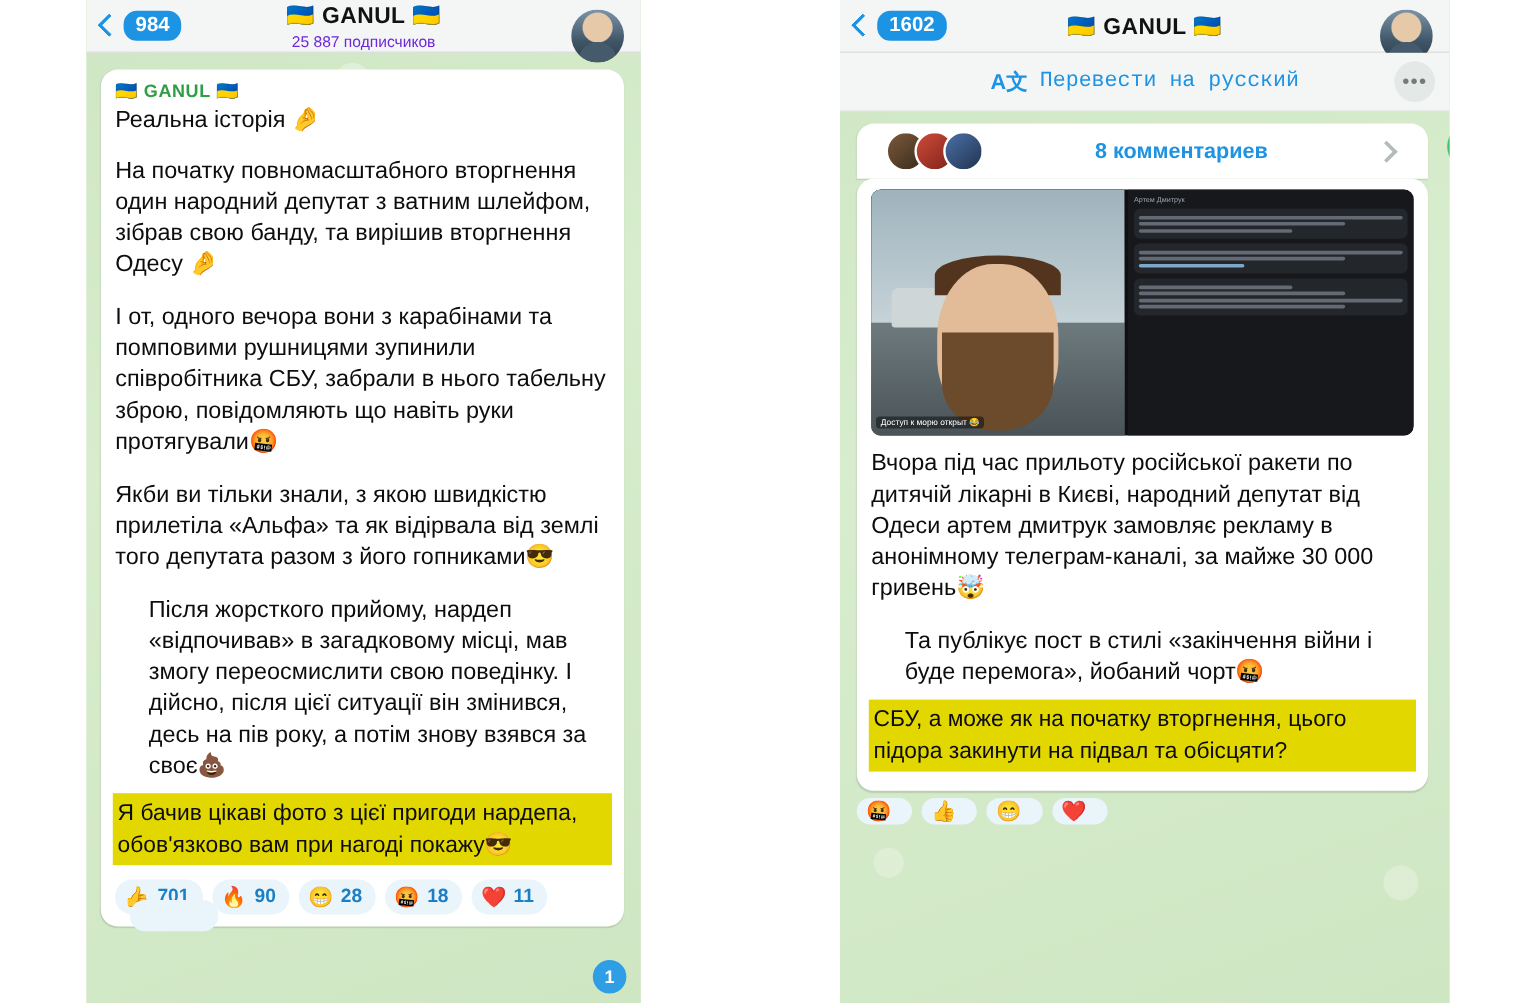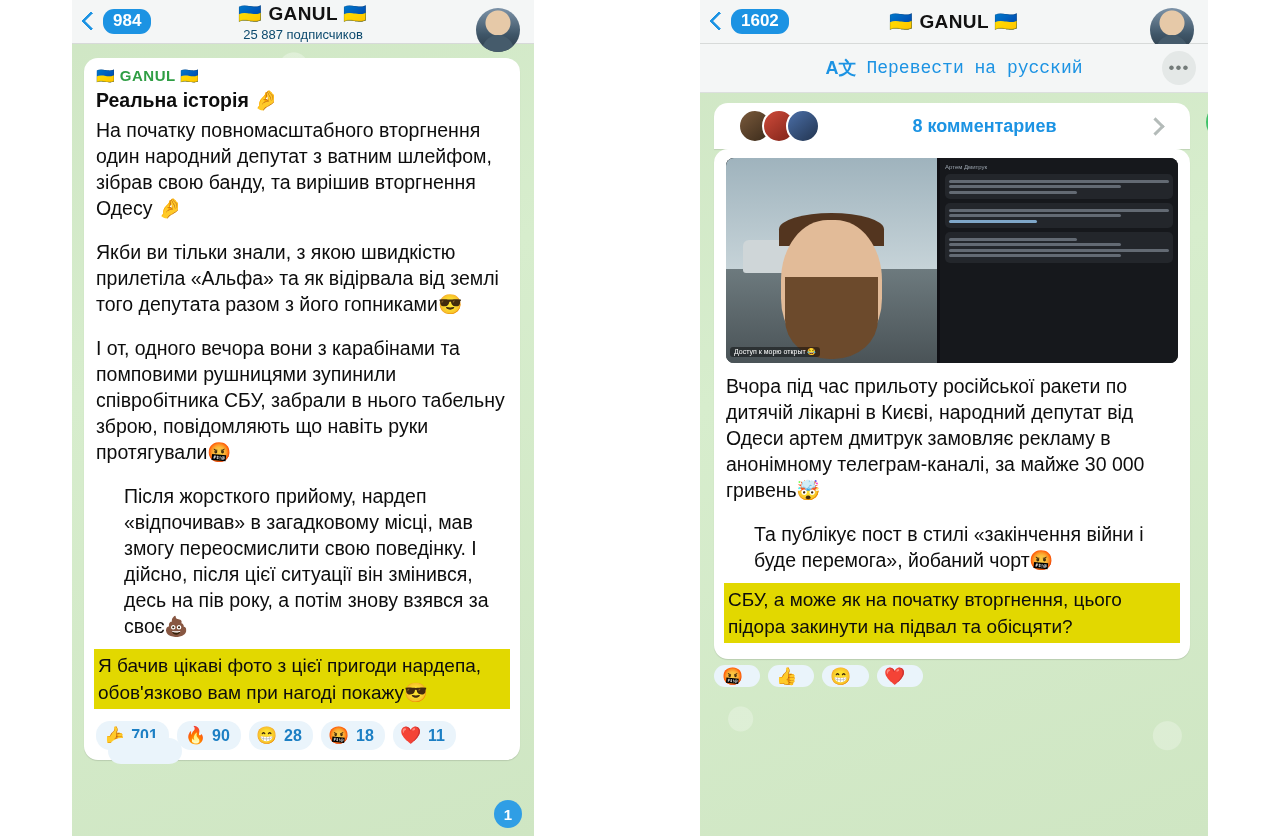--- a/index.html
+++ b/index.html
@@ -83,21 +83,21 @@
     pointer-events: none;
   }
   .chan-title {
     font-size: 19px;
     font-weight: 700;
     color: #121212;
     letter-spacing: .4px;
   }
   .chan-sub {
     font-size: 13px;
-    color: #0c4a6e;
+    color: #6d28d9;
     margin-top: 2px;
   }
   .avatar {
     position: absolute;
     right: 14px;
     top: 8px;
     width: 44px; height: 44px;
     border-radius: 50%;
     background:
       radial-gradient(circle at 50% 34%, #e6c9a8 0 12px, transparent 13px),
@@ -170,21 +170,21 @@
     margin-bottom: 2px;
   }
   .para {
     font-size: 19.5px;
     line-height: 26px;
     color: #0d0d0d;
     margin: 0 0 18px 0;
     word-wrap: break-word;
   }
   .para:last-of-type { margin-bottom: 10px; margin-left: 28px; }
-  .para-first { margin-bottom: 4px; font-weight: bold; }
+  .para-first { margin-bottom: 16px; }
   .hl-block {
     background: #e2d800;
     font-size: 19px;
     line-height: 27px;
     color: #0d0d0d;
     padding: 3px 4px;
     display: block;
     margin: 2px -2px 8px;
   }
 
@@ -397,22 +397,22 @@
         <div class="chan-sub">25 887 подписчиков</div>
       </div>
       <div class="avatar"></div>
     </div>
 
     <div class="msg-area">
       <div class="bubble bubble-left">
         <div class="chan-line">🇺🇦 GANUL 🇺🇦</div>
         <p class="para para-first">Реальна історія 🤌</p>
         <p class="para">На початку повномасштабного вторгнення один народний депутат з ватним шлейфом, зібрав свою банду, та вирішив вторгнення Одесу 🤌</p>
+        <p class="para">І от, одного вечора вони з карабінами та помповими рушницями зупинили співробітника СБУ, забрали в нього табельну зброю, повідомляють що навіть руки протягували🤬</p>
         <p class="para">Якби ви тільки знали, з якою швидкістю прилетіла «Альфа» та як відірвала від землі того депутата разом з його гопниками😎</p>
-        <p class="para">І от, одного вечора вони з карабінами та помповими рушницями зупинили співробітника СБУ, забрали в нього табельну зброю, повідомляють що навіть руки протягували🤬</p>
         <p class="para">Після жорсткого прийому, нардеп «відпочивав» в загадковому місці, мав змогу переосмислити свою поведінку. І дійсно, після цієї ситуації він змінився, десь на пів року, а потім знову взявся за своє💩</p>
         <span class="hl-block">Я бачив цікаві фото з цієї пригоди нардепа, обов'язково вам при нагоді покажу😎</span>
 
         <div class="reactions">
           <div class="reaction">
             <span class="emo">👍</span>
             <span>701</span>
           </div>
           <div class="reaction">
             <span class="emo">🔥</span>

